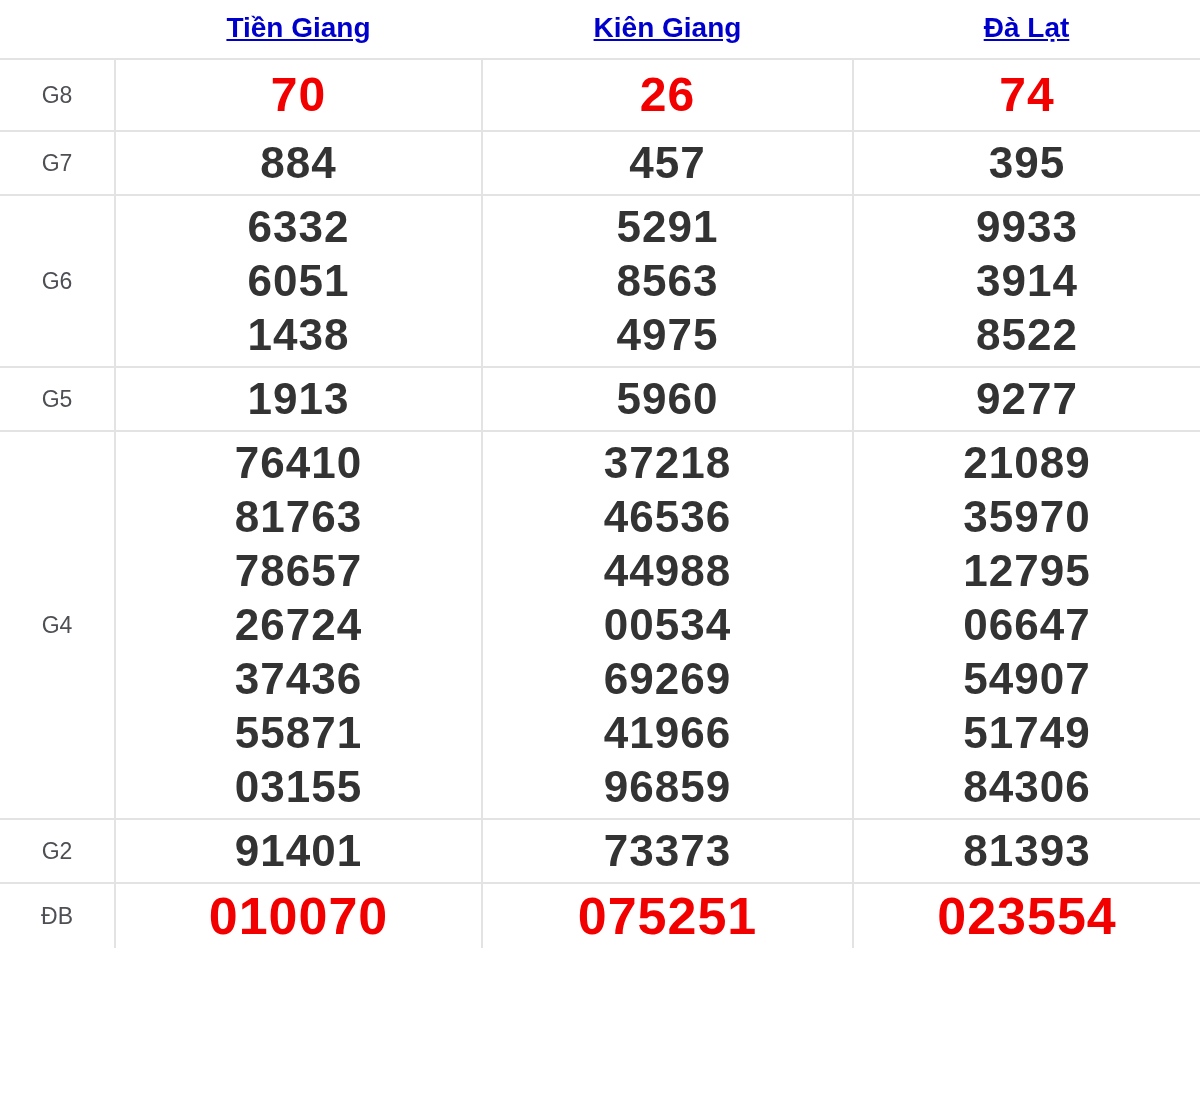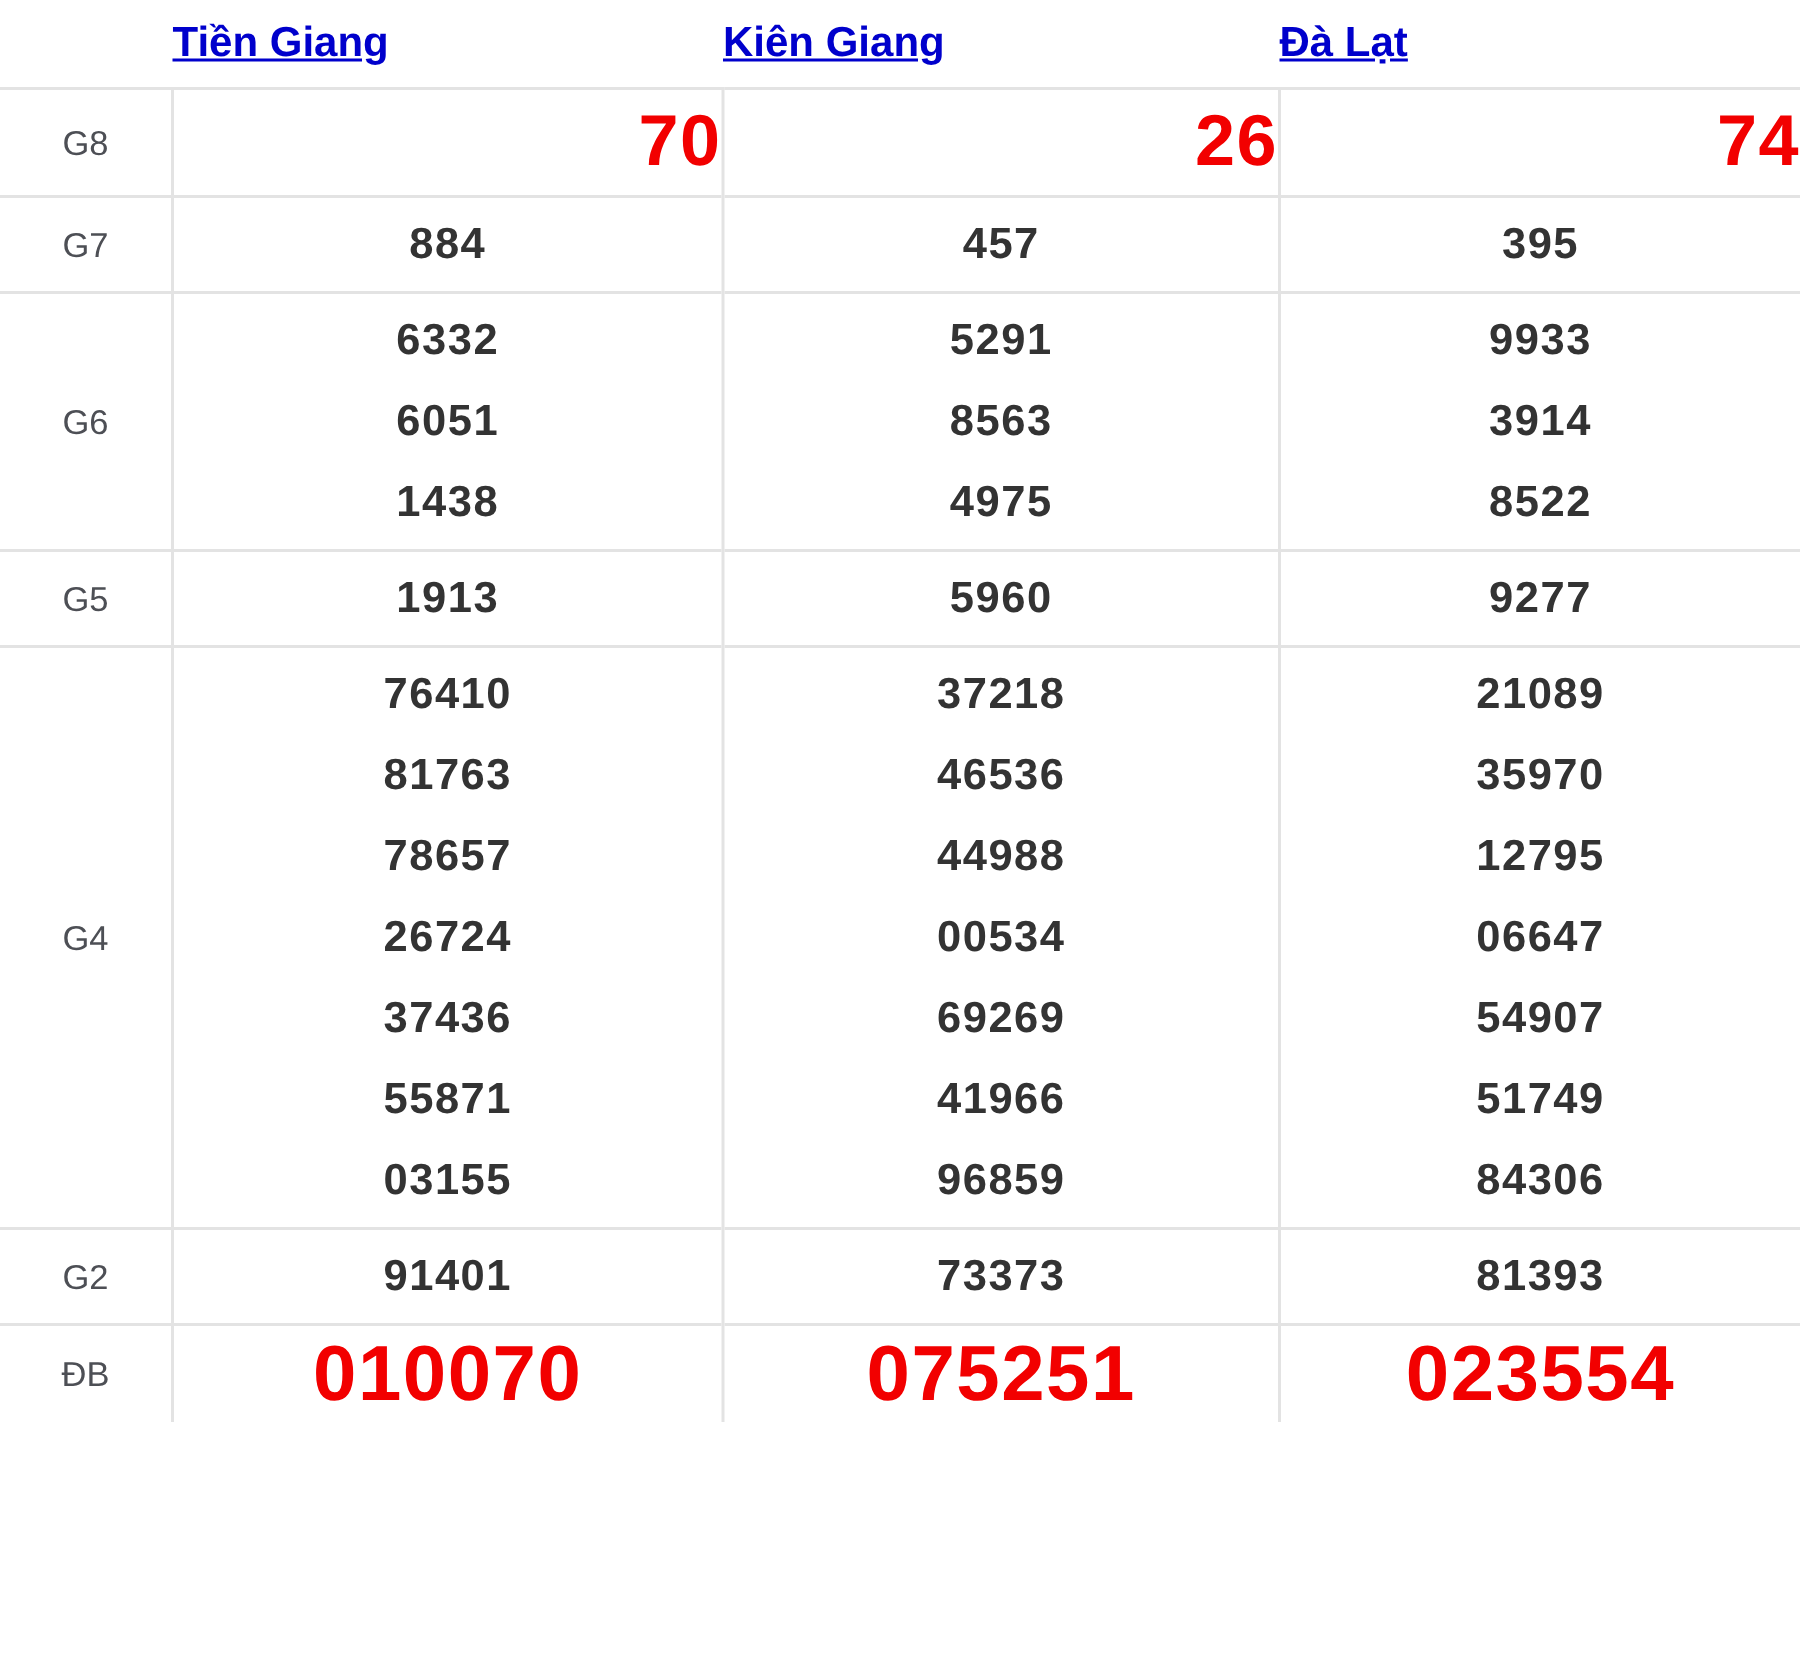--- a/index.html
+++ b/index.html
@@ -22,21 +22,21 @@
     background: var(--bg);
   }
   table.results {
     width: 1200px;
     border-collapse: collapse;
     table-layout: fixed;
   }
   
   thead th {
     padding: 12px 0 14px 0;
-    text-align: left;
+    text-align: center;
     background: var(--bg);
   }
   thead a.province-link {
     color: var(--link);
     font-weight: bold;
     font-size: 28px;
     text-decoration: underline;
     cursor: pointer;
   }
   
@@ -52,32 +52,31 @@
   tbody td.has-right {
     border-right: 2px solid var(--border);
   }
   .prize-label {
     font-size: 23px;
     font-weight: 400;
     color: var(--label);
   }
   .num {
     font-weight: bold;
-    font-size: 29px;
+    font-size: 44px;
     line-height: 54px;
     color: var(--number);
     letter-spacing: 1px;
   }
   tr.highlight .num {
     color: var(--red);
   }
   tbody tr.highlight:first-child .num {
     font-size: 48px;
     line-height: 62px;
-    text-align: right;
   }
   tbody tr.highlight:last-child .num {
     font-size: 52px;
     line-height: 56px;
   }
 </style>
 </head>
 <body>
 
 <div class="page">

